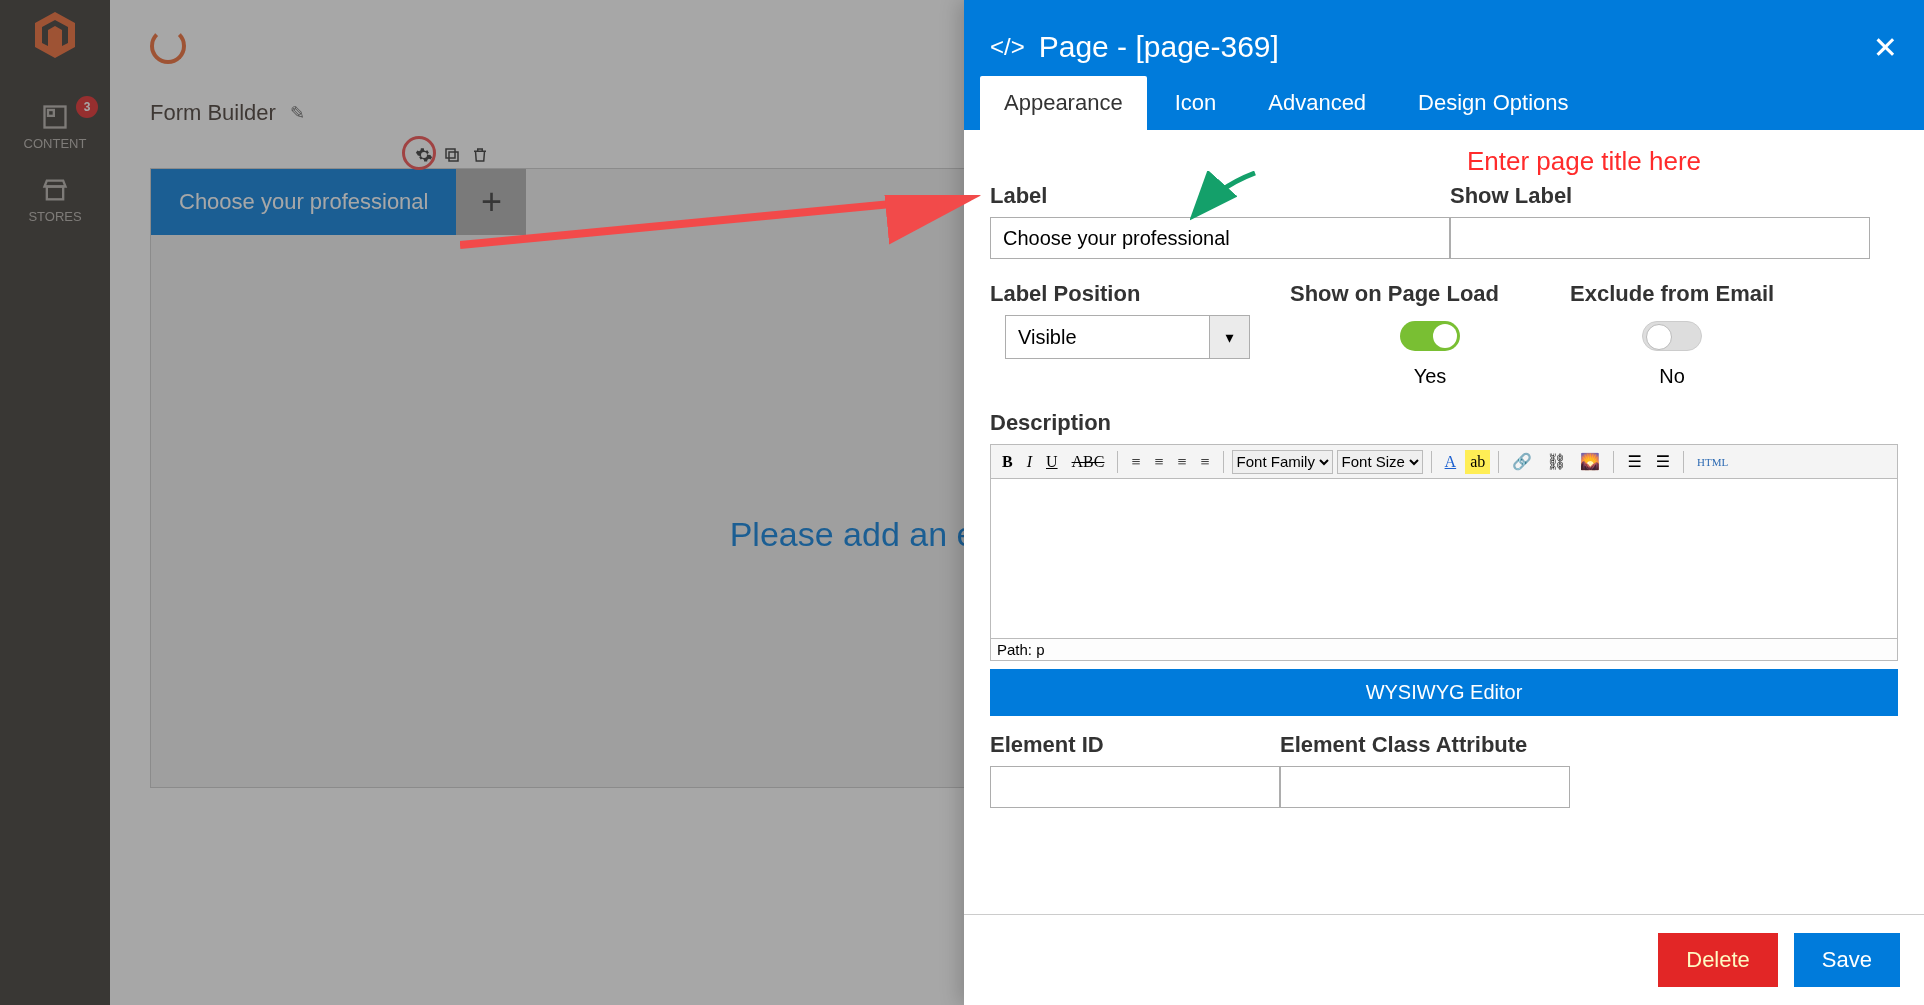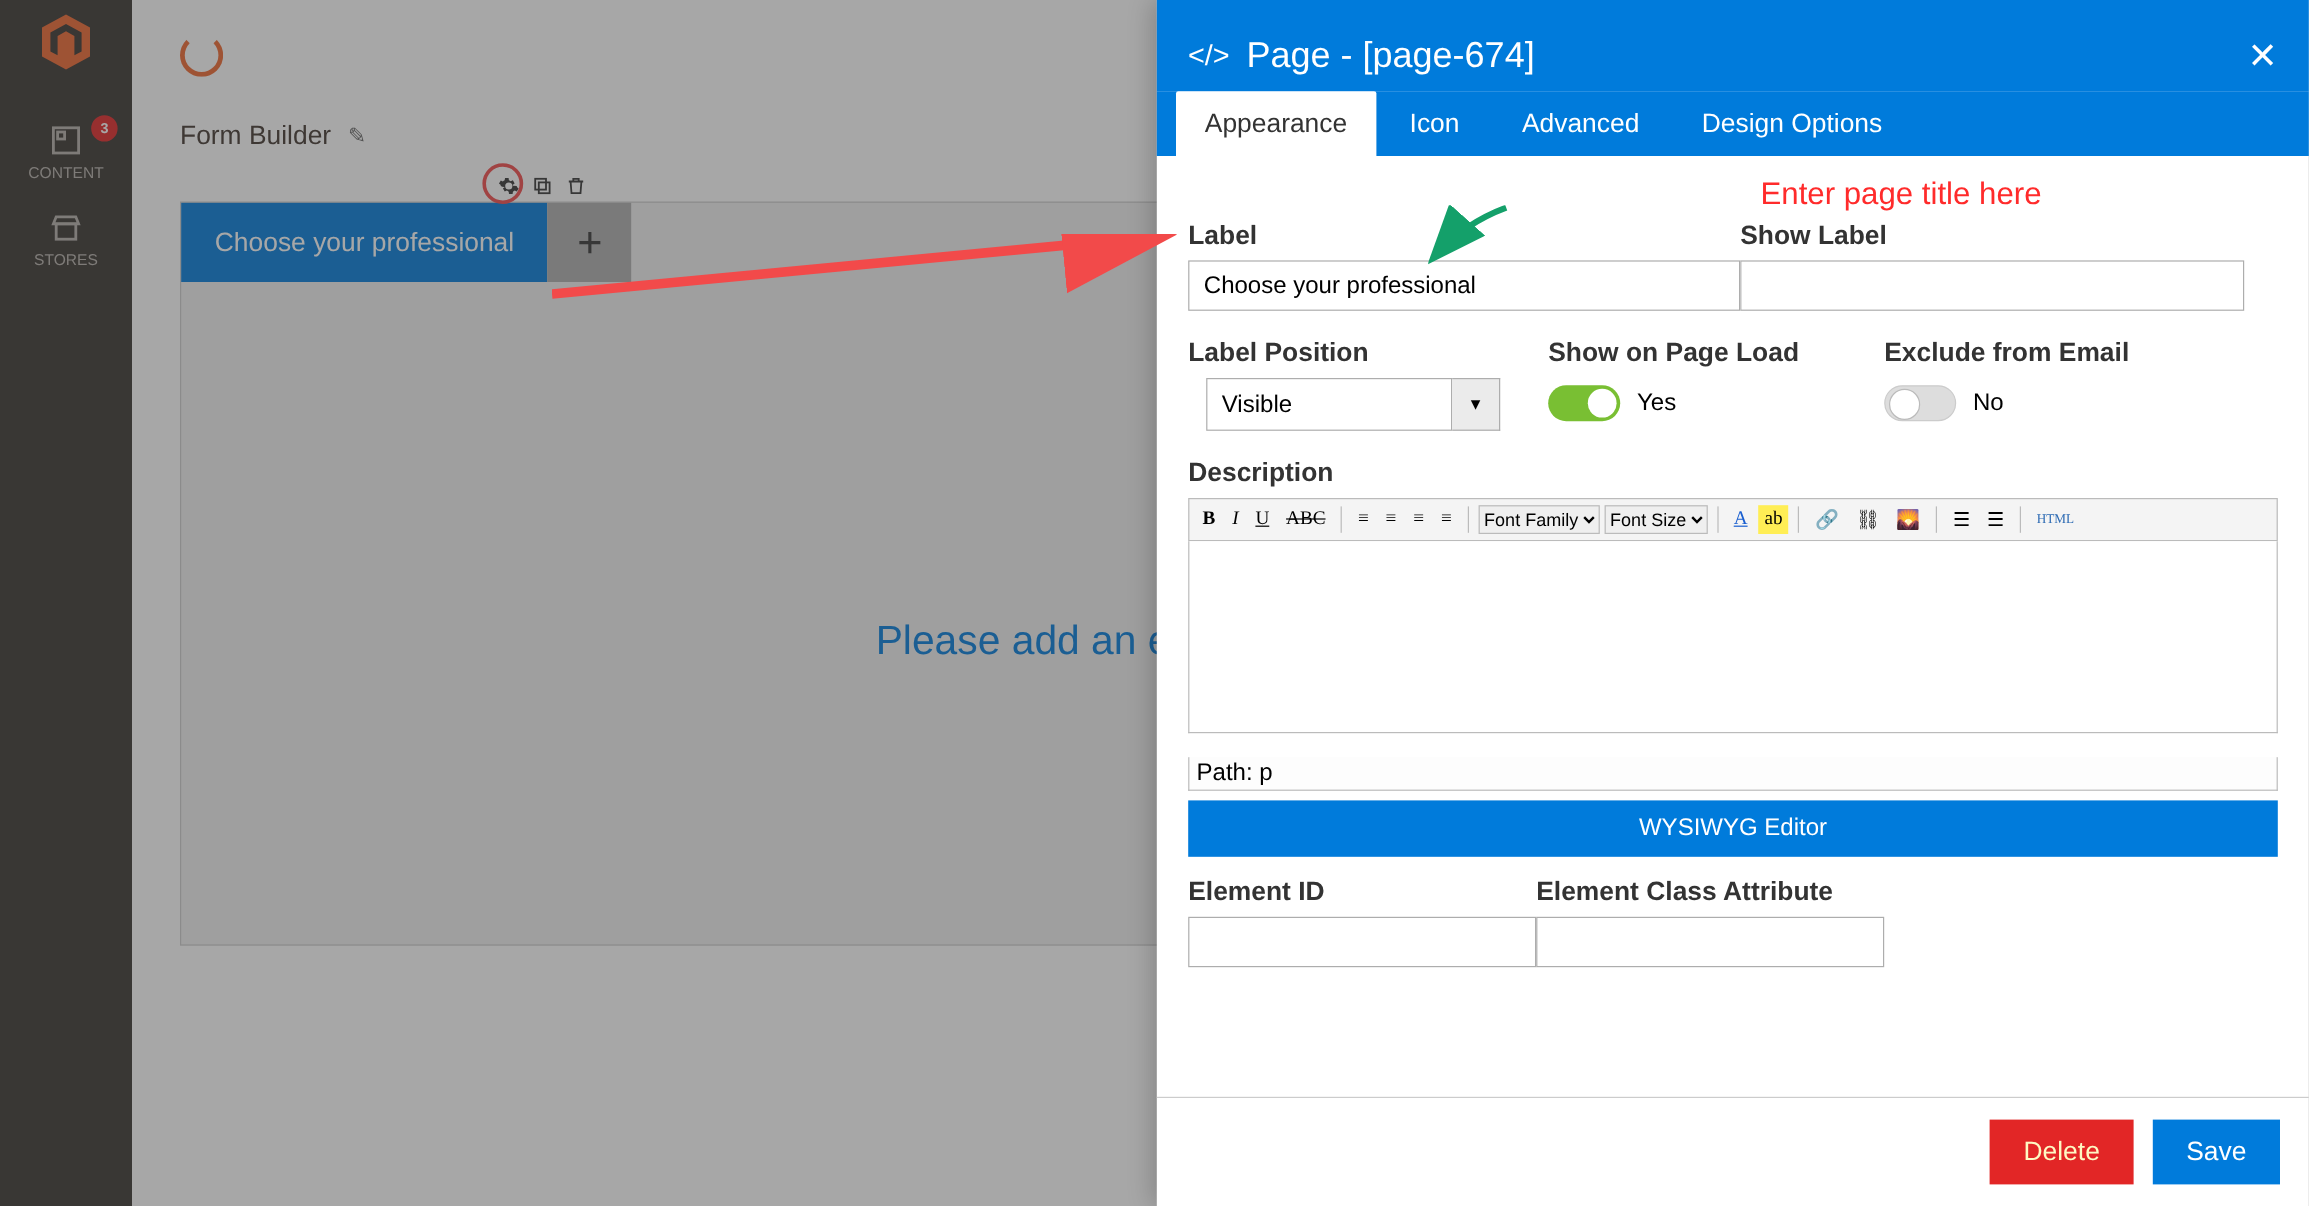--- a/index.html
+++ b/index.html
@@ -44,33 +44,33 @@
     .annotation-red { color:#ff2b2b; font-size:26px; text-align:center; margin-bottom:6px; position:relative; left:140px;}
     .row { display:flex; margin-bottom:22px; flex-wrap:wrap;}
     .field-group { display:flex; flex-direction:column; }
     .field-label { font-weight:600; font-size:22px; color:#333; margin-bottom:8px; }
     .text-input { border:1px solid #adadad; padding:10px 12px; font-size:20px; height:42px; }
     .w-half { width:460px; }
     .w-420 { width:420px; }
     .select-wrap { display:flex; width:260px; height:44px;padding-left:15px; }
     .select-wrap .sel { border:1px solid #adadad; flex:1; padding:8px 12px; font-size:20px; display:flex; align-items:center; }
     .select-wrap .arrow { width:40px; border:1px solid #adadad; border-left:0; background:#ebebeb; display:flex; align-items:center; justify-content:center; }
-    .toggle-group { display:flex; align-items:center; gap:14px; margin-top:6px;}
+    .toggle-group { display:flex; align-items:center; gap:14px; margin-top:6px;flex-direction:column;}
     .toggle-on { width:60px; height:30px; background:#79bf33; border-radius:30px; position:relative; }
     .toggle-on::after { content:""; position:absolute; right:3px; top:3px; width:24px; height:24px; background:#fff; border-radius:50%; }
     .toggle-off { width:60px; height:30px; background:#ddd; border-radius:30px; position:relative; border:1px solid #ccc;}
     .toggle-off::after { content:""; position:absolute; left:3px; top:2px; width:24px; height:24px; background:#fff; border-radius:50%; border:1px solid #bbb;}
     .toggle-label { font-size:20px; }
 
     .editor-toolbar { border:1px solid #bbb; background:#f4f4f4; padding:4px 6px; display:flex; align-items:center; gap:4px; font-size:16px; }
     .editor-toolbar .tb { padding:2px 4px; border:1px solid transparent; cursor:pointer; font-family:Georgia, serif;}
     .editor-toolbar .sep { width:1px; height:22px; background:#bbb; margin:0 4px; }
     .editor-toolbar select { font-size:15px; border:1px solid #bbb; height:24px; }
     .editor-body { border:1px solid #bbb; border-top:0; height:160px; background:#fff; resize:vertical; }
-    .editor-path { border:1px solid #bbb; border-top:0; font-size:20px; padding:2px 6px; background:#fdfdfd;margin-top:20px;}
+    .editor-path { border:1px solid #bbb; border-top:0; font-size:15px; padding:2px 6px; background:#fdfdfd;}
     .wysiwyg-btn { background:#007bdb; color:#fff; border:0; padding:12px 18px; font-size:20px; margin-top:8px; cursor:pointer;}
 
     .panel-footer { border-top:1px solid #ccc; padding:18px 24px; display:flex; justify-content:flex-end; gap:16px; }
     .btn-delete { background:#e22626; color:#fef9c3; border:0; padding:14px 28px; font-size:22px; cursor:pointer; }
     .btn-save { background:#007bdb; color:#fff; border:0; padding:14px 28px; font-size:22px; cursor:pointer; }
 
     .arrow-annot { position:absolute; left:460px; top:195px; z-index:5; pointer-events:none;}
     .arrow-green { position:absolute; pointer-events:none; }
     .html-badge{font-family:Arial,sans-serif;font-size:11px;color:#2c6ab3;border:1px solid #8bb0d8;padding:0 2px;}
   </style>
@@ -149,21 +149,21 @@
       <marker id="ah" markerWidth="12" markerHeight="12" refX="10" refY="5" orient="auto">
         <path d="M0 0 L12 5 L0 10 Z" fill="#f24a4a"></path>
       </marker>
     </defs>
   <line x1="0" y1="50" x2="505" y2="2" stroke="#f24a4a" stroke-width="8" marker-end="url(#ah)"></line>
 </svg>
 
 <div class="panel">
   <div class="panel-header">
     <span class="code-ic">&lt;/&gt;</span>
-    <span class="panel-title">Page - [page-674]</span>
+    <span class="panel-title">Page - [page-369]</span>
     <span class="panel-close">✕</span>
   </div>
   <div class="panel-tabs">
     <div class="panel-tab active">Appearance</div>
     <div class="panel-tab">Icon</div>
     <div class="panel-tab">Advanced</div>
     <div class="panel-tab">Design Options</div>
   </div>
 
   <div class="panel-body">

